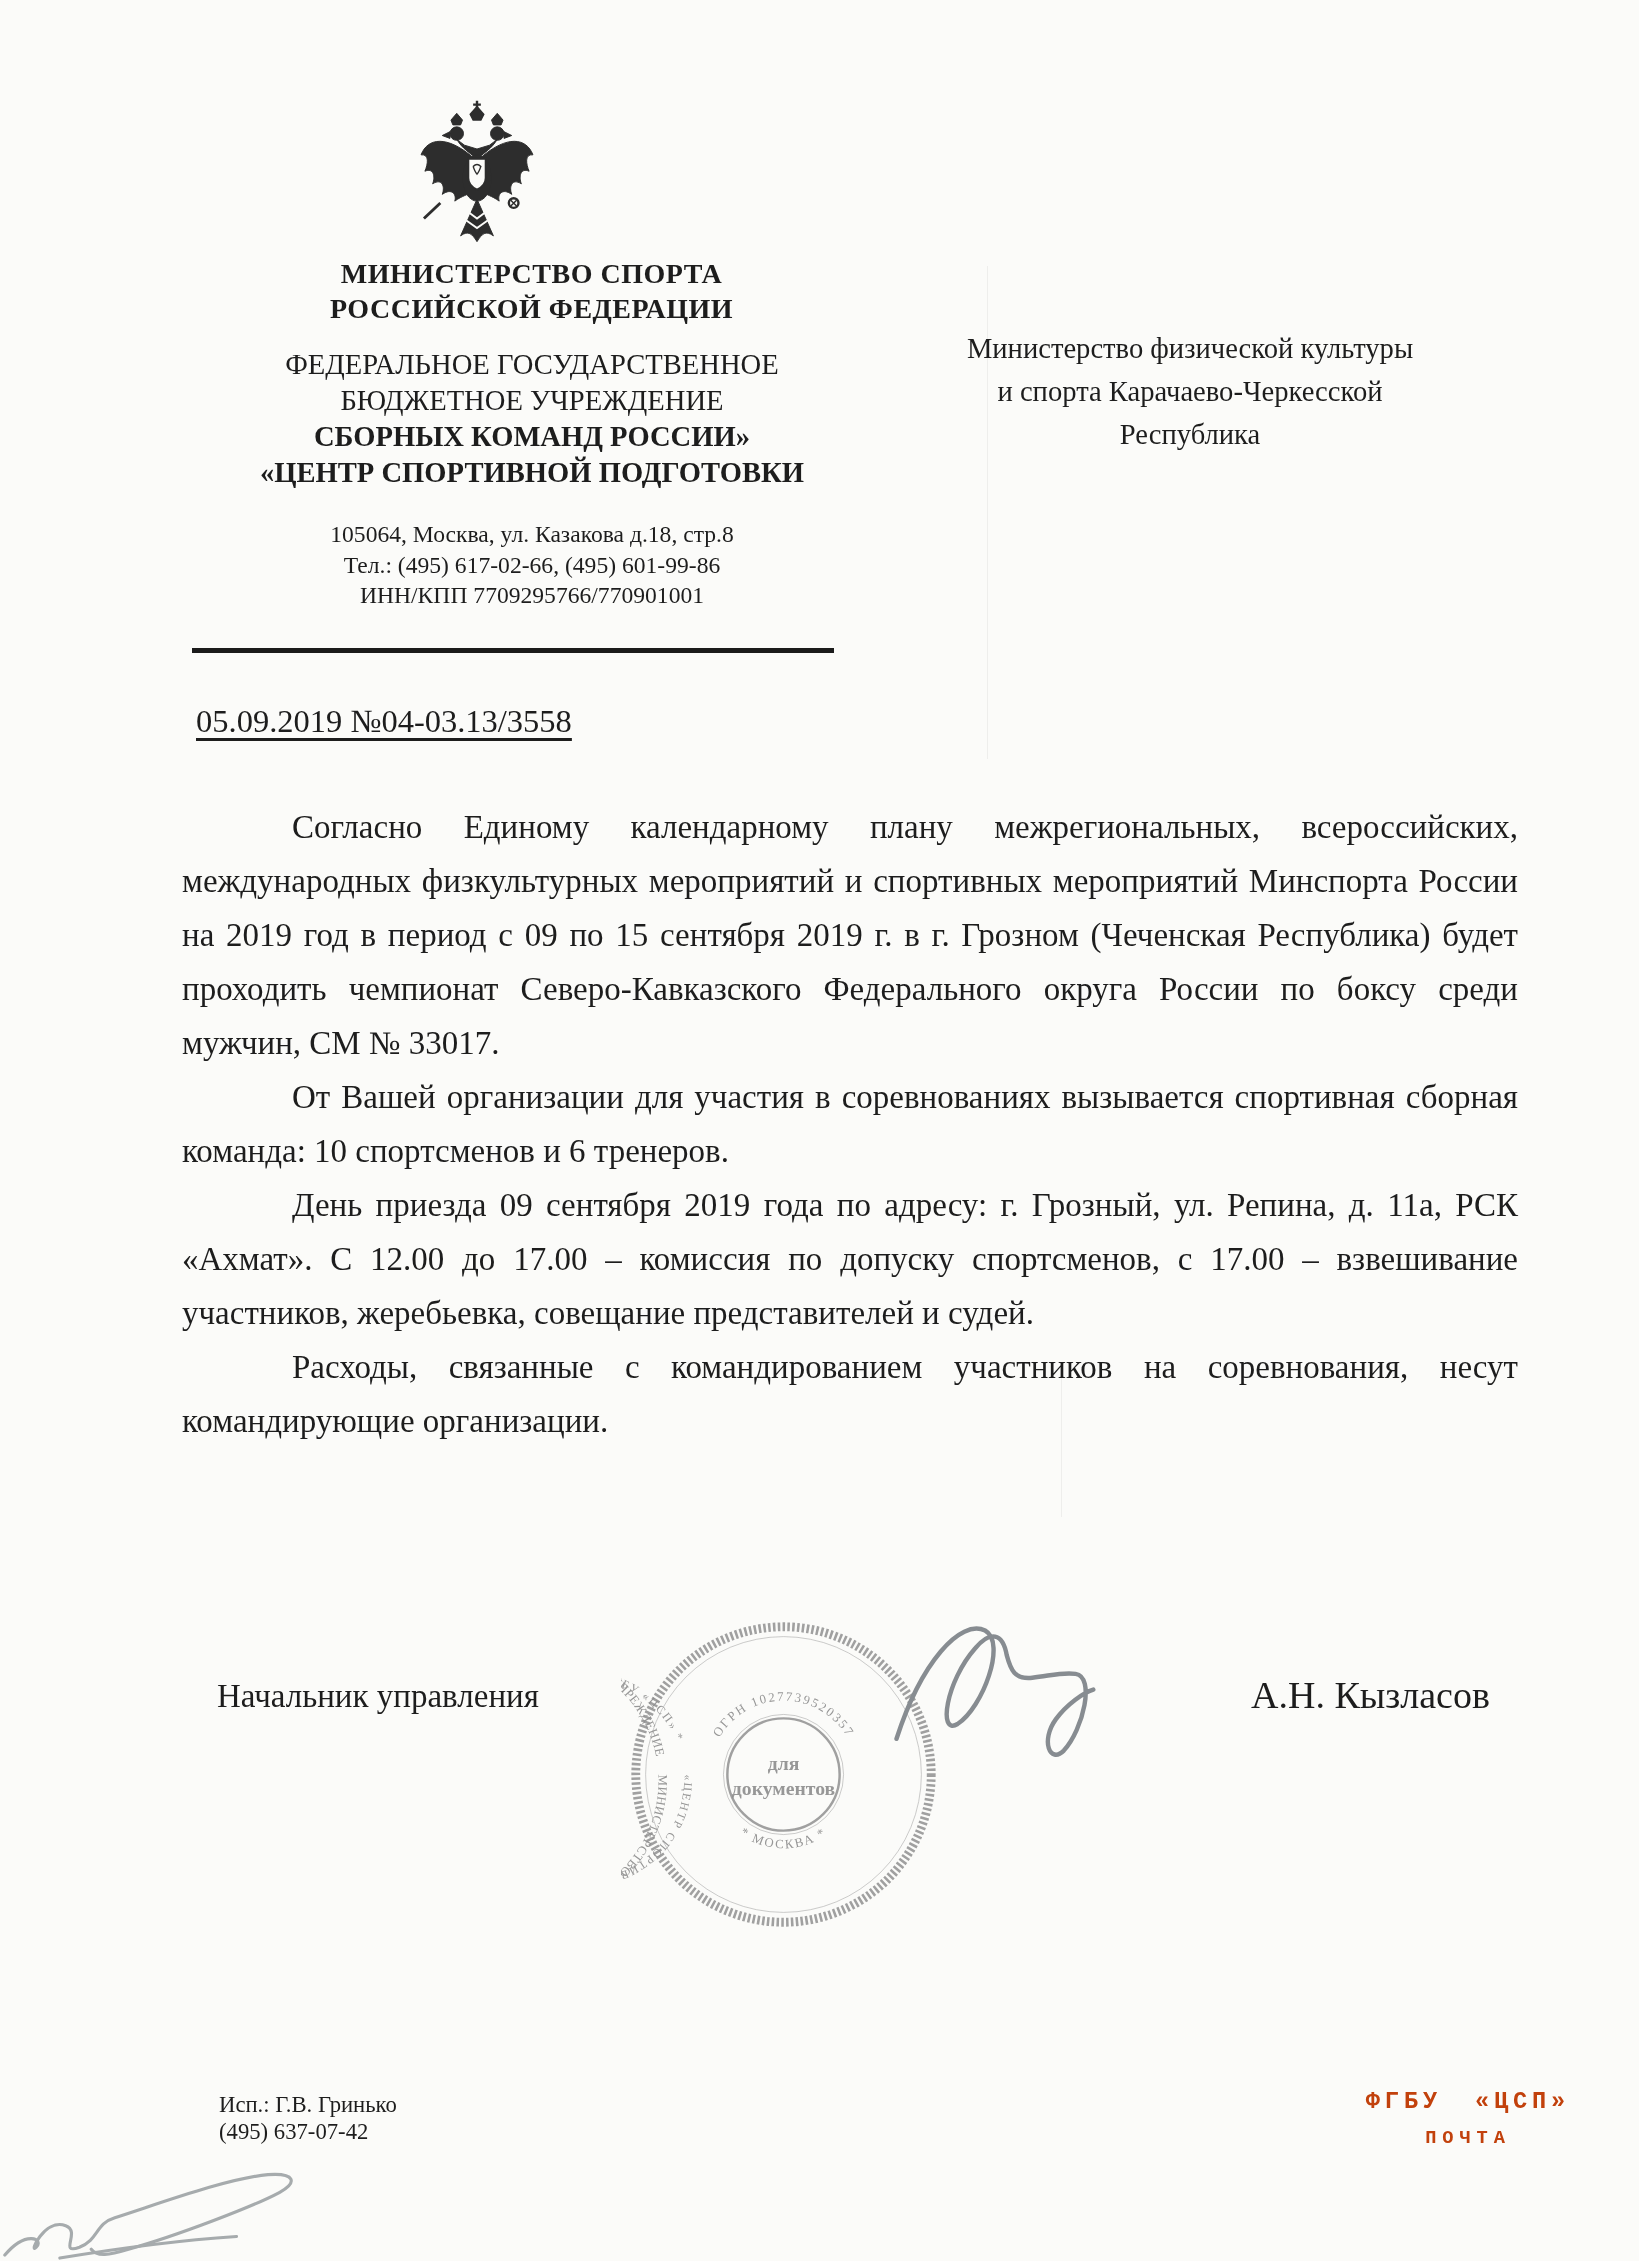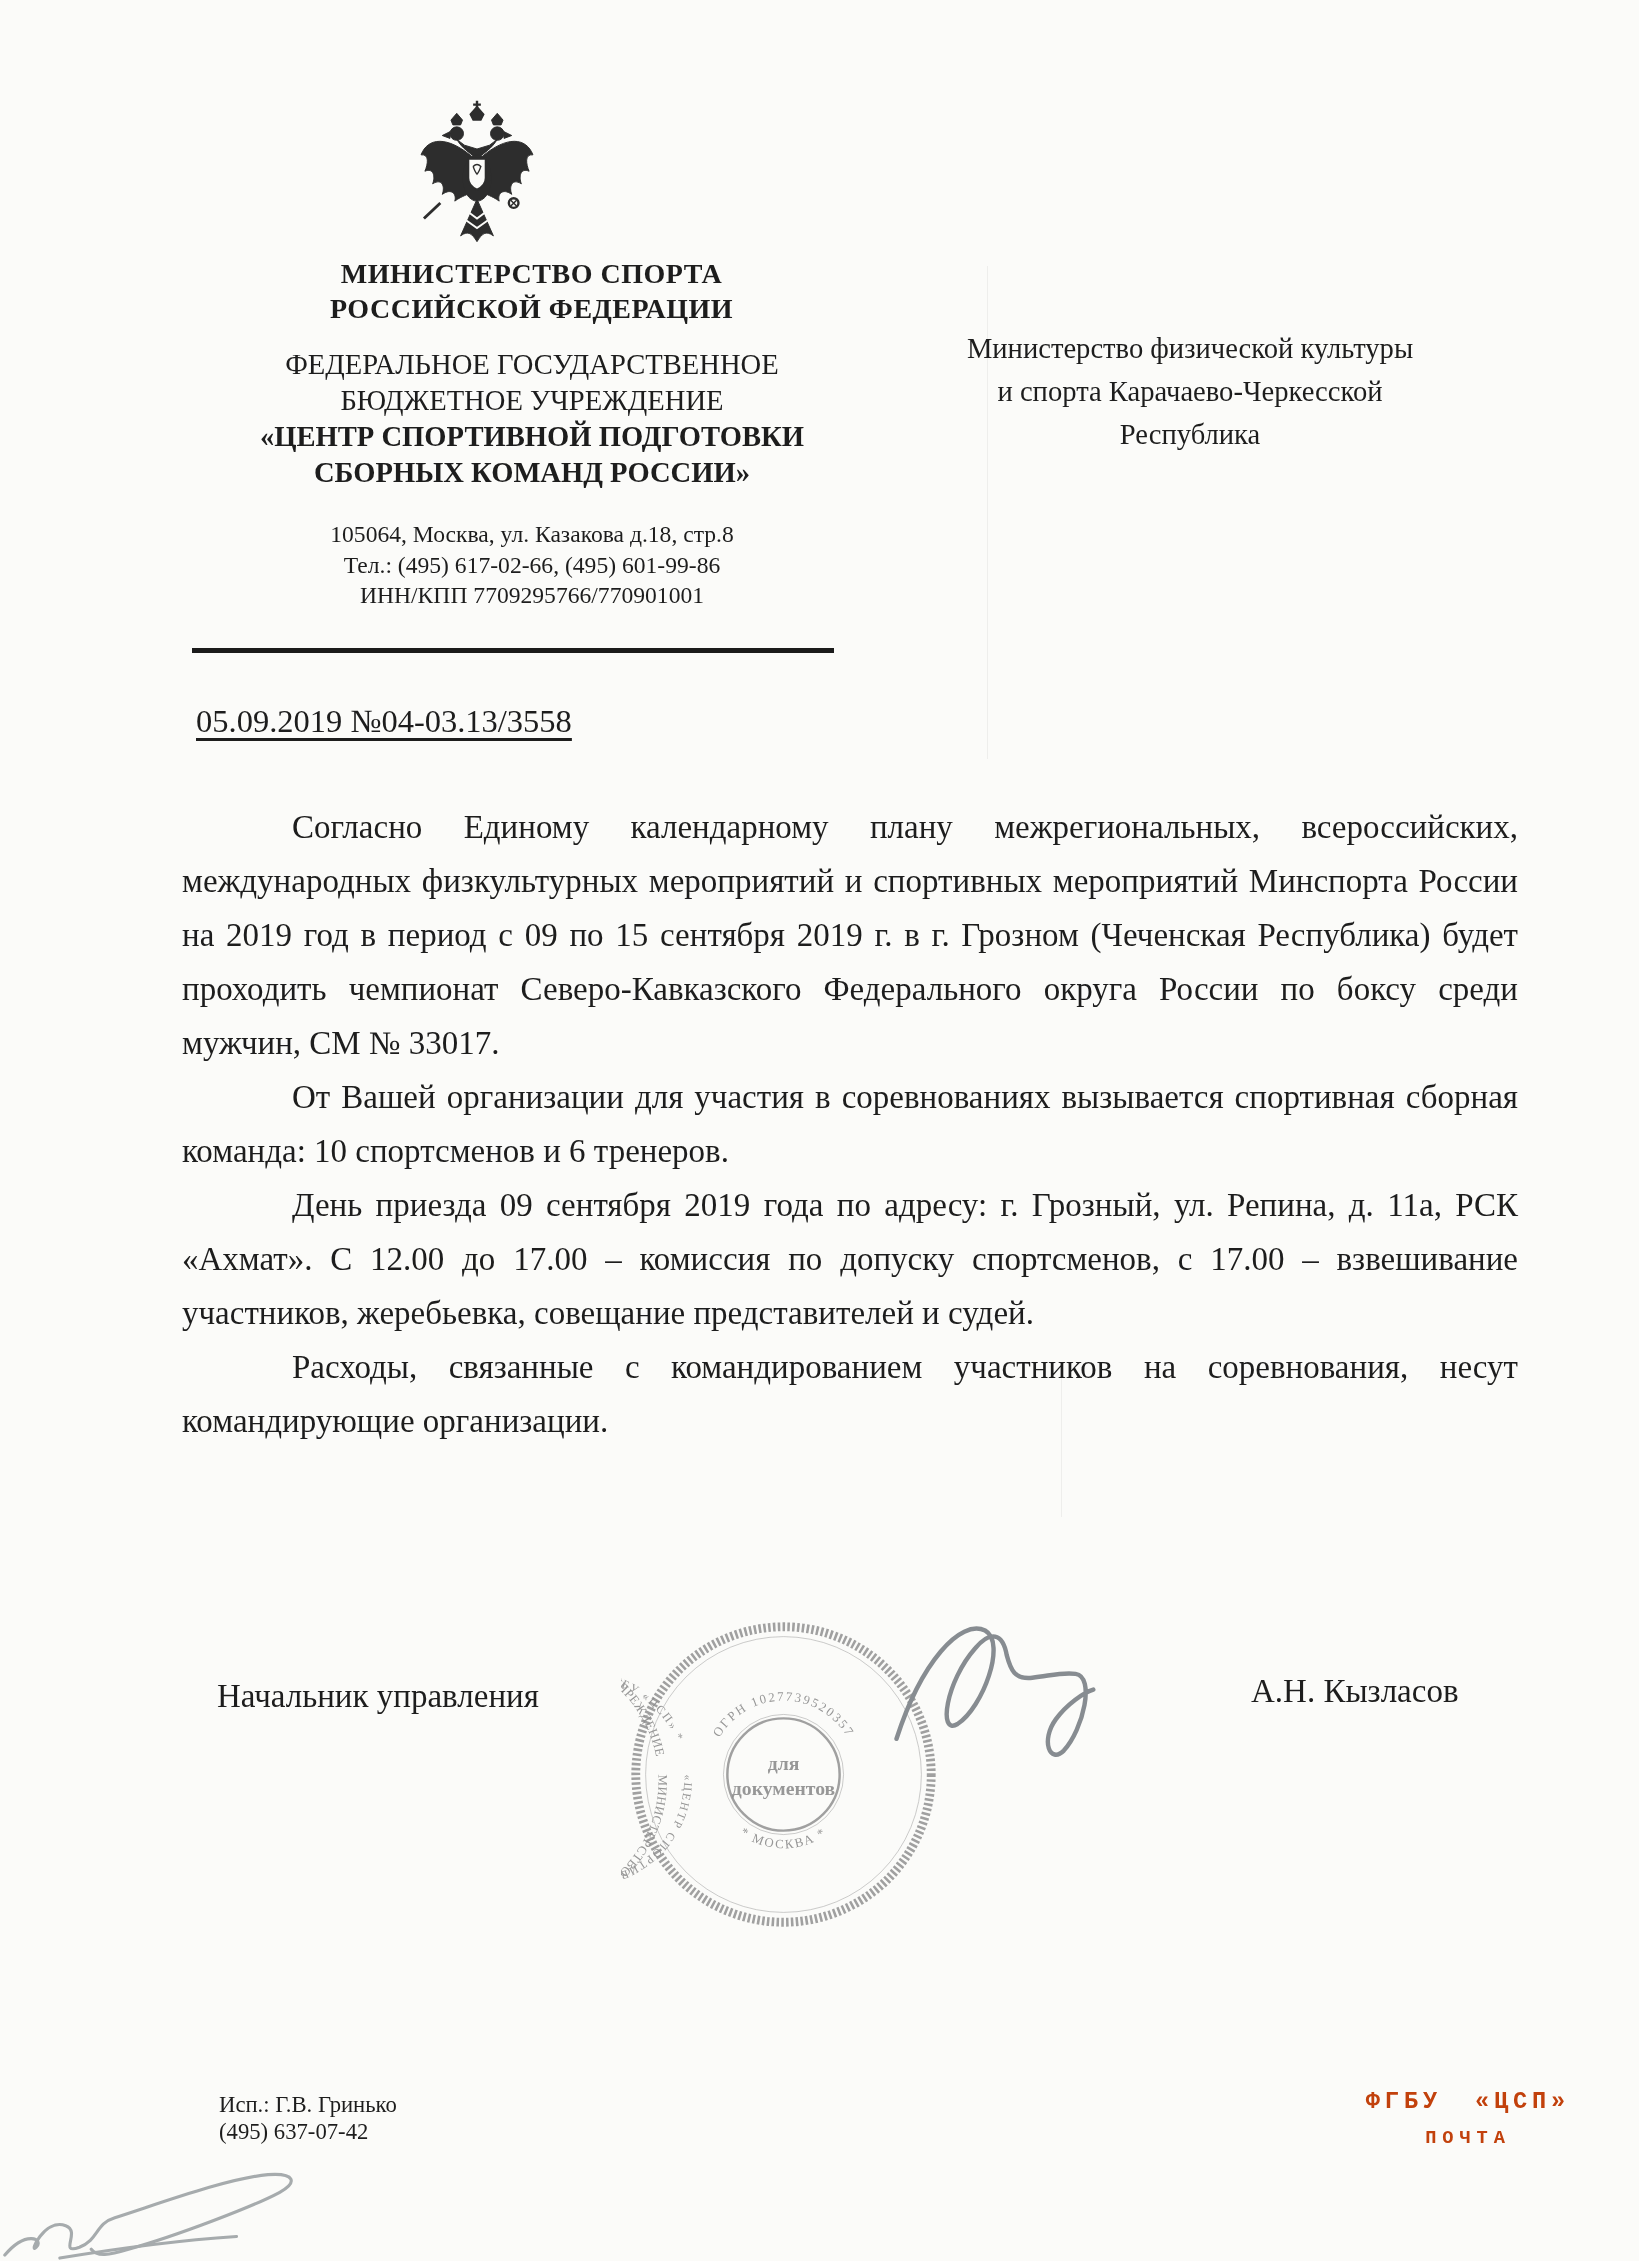--- a/index.html
+++ b/index.html
@@ -40,21 +40,21 @@
     font-size:32.5px; text-decoration:underline;
     text-underline-offset:5.9px;
   }
   .bodytext {
     left:182px; top:800px; width:1336px;
     font-size:33px; line-height:54px;
     text-align:justify;
   }
   .bodytext p { margin:0; text-indent:110px; }
   .sig-position { left:217px; top:1678px; font-size:33px; }
-  .sig-name { left:1251px; top:1673px; font-size:33px; }
+  .sig-name { left:1251px; top:1673px; font-size:38px; }
   .executor { left:219px; top:2092px; font-size:22.7px; line-height:26.6px; }
   .mailstamp {
     left:1335px; top:2088px; width:266px;
     color:#c2410c; text-align:center;
     font-family:Liberation Mono, monospace;
   }
   .mailstamp .l1 { font-size:23.6px; font-weight:bold; letter-spacing:4.9px; word-spacing:13.8px; }
   .mailstamp .l2 { font-size:18.7px; font-weight:bold; letter-spacing:5.9px; margin-top:12px; }
   .scanline { width:1px; background:rgba(0,0,0,0.05); }
   svg text { font-family:"Liberation Serif", serif; }
@@ -90,22 +90,22 @@
 </svg>
 
 <div class="abs ministry center">
   <div>МИНИСТЕРСТВО  СПОРТА</div>
   <div>РОССИЙСКОЙ ФЕДЕРАЦИИ</div>
 </div>
 
 <div class="abs orgname center">
   <div>ФЕДЕРАЛЬНОЕ ГОСУДАРСТВЕННОЕ</div>
   <div>БЮДЖЕТНОЕ УЧРЕЖДЕНИЕ</div>
+  <div class="b">СБОРНЫХ КОМАНД РОССИИ»</div>
   <div class="b">«ЦЕНТР СПОРТИВНОЙ ПОДГОТОВКИ</div>
-  <div class="b">СБОРНЫХ КОМАНД РОССИИ»</div>
 </div>
 
 <div class="abs addr center">
   <div>105064, Москва, ул. Казакова д.18, стр.8</div>
   <div>Тел.: (495) 617-02-66, (495) 601-99-86</div>
   <div>ИНН/КПП 7709295766/770901001</div>
 </div>
 
 <div class="abs recipient center">
   <div>Министерство физической культуры</div>

